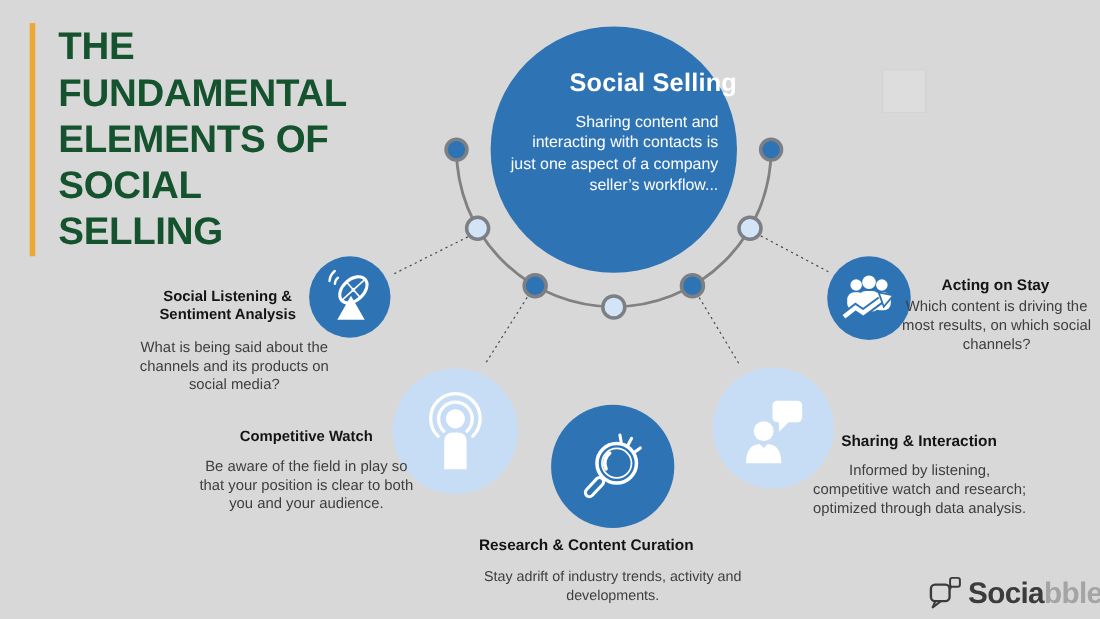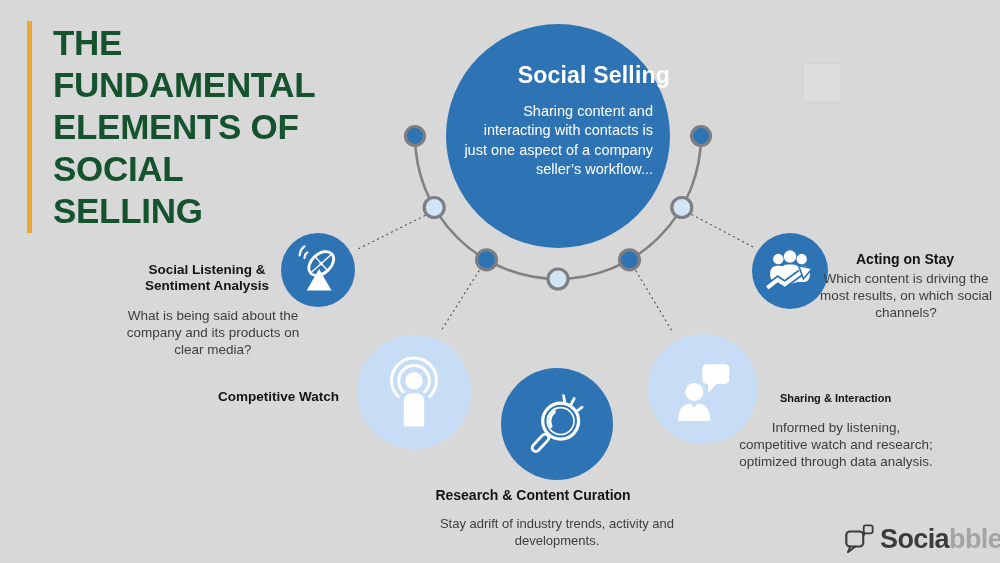--- a/index.html
+++ b/index.html
@@ -36,21 +36,21 @@
   #c-listening{left:281px;top:233px;width:74px;height:74px;}
   #t-listening{left:117px;top:262px;width:180px;}
   #b-listening{left:112px;top:307px;width:202px;}
   #c-competitive{left:357px;top:335px;width:114px;height:114px;}
   #t-competitive{left:181px;top:389px;width:195px;}
   #b-competitive{left:180px;top:415px;width:197px;}
   #c-research{left:501px;top:368px;width:112px;height:112px;}
   #t-research{left:393px;top:487px;width:280px;font-size:14px;}
   #b-research{left:412px;top:516px;width:290px;font-size:13px;}
   #c-sharing{left:648px;top:334px;width:110px;height:110px;}
-  #t-sharing{left:738px;top:392px;width:195px;font-size:11px;}
+  #t-sharing{left:738px;top:392px;width:195px;font-size:14px;}
   #b-sharing{left:736px;top:419px;width:200px;}
   #c-acting{left:752px;top:233px;width:76px;height:76px;}
   #t-acting{left:830px;top:251px;width:150px;font-size:14px;}
   #b-acting{left:820px;top:270px;width:172px;}
   .sat-icon{display:block;}
   
   #logo{left:843px;top:523px;display:flex;align-items:center;gap:5px;z-index:2;}
   #logo-text{font-size:27px;letter-spacing:-0.6px;}
   #logo-text .bold{font-weight:700;color:#3B3B3B;}
   #logo-text .light{font-weight:700;color:#A4A4A4;}
@@ -99,31 +99,32 @@
       <g transform="rotate(-42 27 18)">
         <ellipse cx="27" cy="18" rx="13.2" ry="8.8" fill="none" stroke="#fff" stroke-width="2.6"></ellipse>
         <path d="M27 18 L14.5 18 M27 18 L39.5 18 M27 18 L27 9.8 M27 18 L27 26.2" stroke="#fff" stroke-width="1.3"></path>
         <circle cx="27" cy="18" r="1.6" fill="#fff"></circle>
       </g>
       <path d="M11.5 13 a7 7 0 0 1 2.6 -5.2" fill="none" stroke="#fff" stroke-width="2" stroke-linecap="round"></path>
       <path d="M7 10.6 a11.6 11.6 0 0 1 4.4 -8.4" fill="none" stroke="#fff" stroke-width="2" stroke-linecap="round"></path>
     </svg>
   </div>
   <div id="t-listening" class="abs sat-title">Social Listening &amp; Sentiment Analysis</div>
-  <div id="b-listening" class="abs sat-body">What is being said about the company and its products on clear media?</div>
+  <div id="b-listening" class="abs sat-body">What is being said about the channels and its products on social media?</div>
 
   <div id="c-competitive" class="abs sat-circle circle-light">
     <svg class="sat-icon" width="72" height="72" viewBox="0 0 48 48">
       <path d="M17 24 A10.2 10.2 0 1 1 31 24" fill="none" stroke="#fff" stroke-width="2" stroke-linecap="round"></path>
       <path d="M13.5 27 A15 15 0 1 1 34.5 27" fill="none" stroke="#fff" stroke-width="2" stroke-linecap="round"></path>
       <circle cx="24" cy="16.5" r="5.8" fill="#fff"></circle>
       <path d="M17.2 47 V30.5 Q17.2 24.8 23 24.8 h2 Q30.8 24.8 30.8 30.5 V47 Z" fill="#fff"></path>
     </svg>
   </div>
   <div id="t-competitive" class="abs sat-title">Competitive Watch</div>
+  <div id="b-competitive" class="abs sat-body">Be aware of the field in play so that your position is clear to both you and your audience.</div>
 
   <div id="c-research" class="abs sat-circle circle-dark">
     <svg class="sat-icon" width="70" height="70" viewBox="0 0 48 48">
       <circle cx="26.5" cy="22" r="12.3" fill="none" stroke="#fff" stroke-width="2.2"></circle>
       <circle cx="26.5" cy="22" r="9.2" fill="none" stroke="#fff" stroke-width="1.1"></circle>
       <path d="M19.8 25.5 a8 8 0 0 1 2.3 -9.8" fill="none" stroke="#fff" stroke-width="2.3" stroke-linecap="round"></path>
       <g stroke="#fff" stroke-width="1.9" stroke-linecap="round">
         <path d="M28.5 4.5 L29.3 9"></path>
         <path d="M35.8 6.5 L33.4 11"></path>
         <path d="M41.2 12.5 L37.4 15.3"></path>

